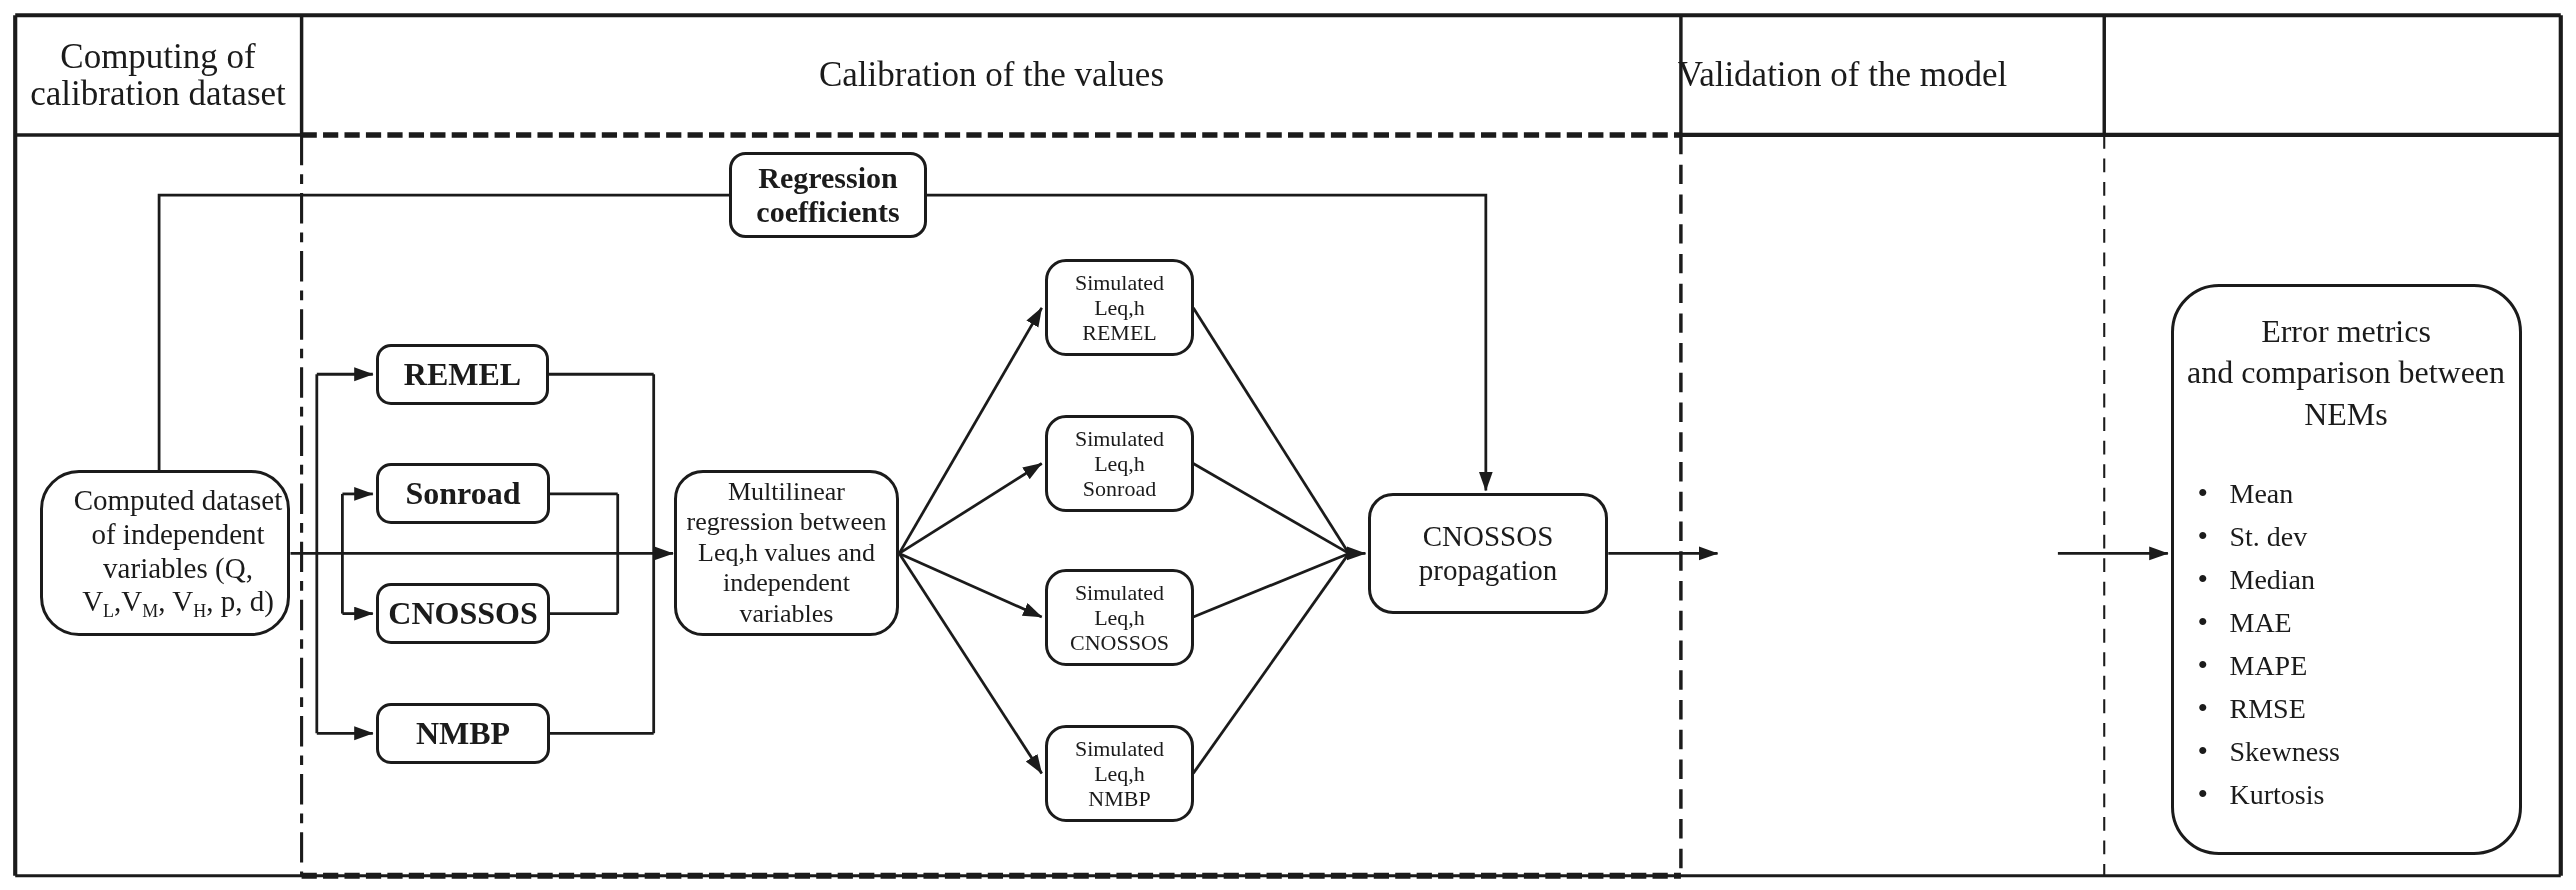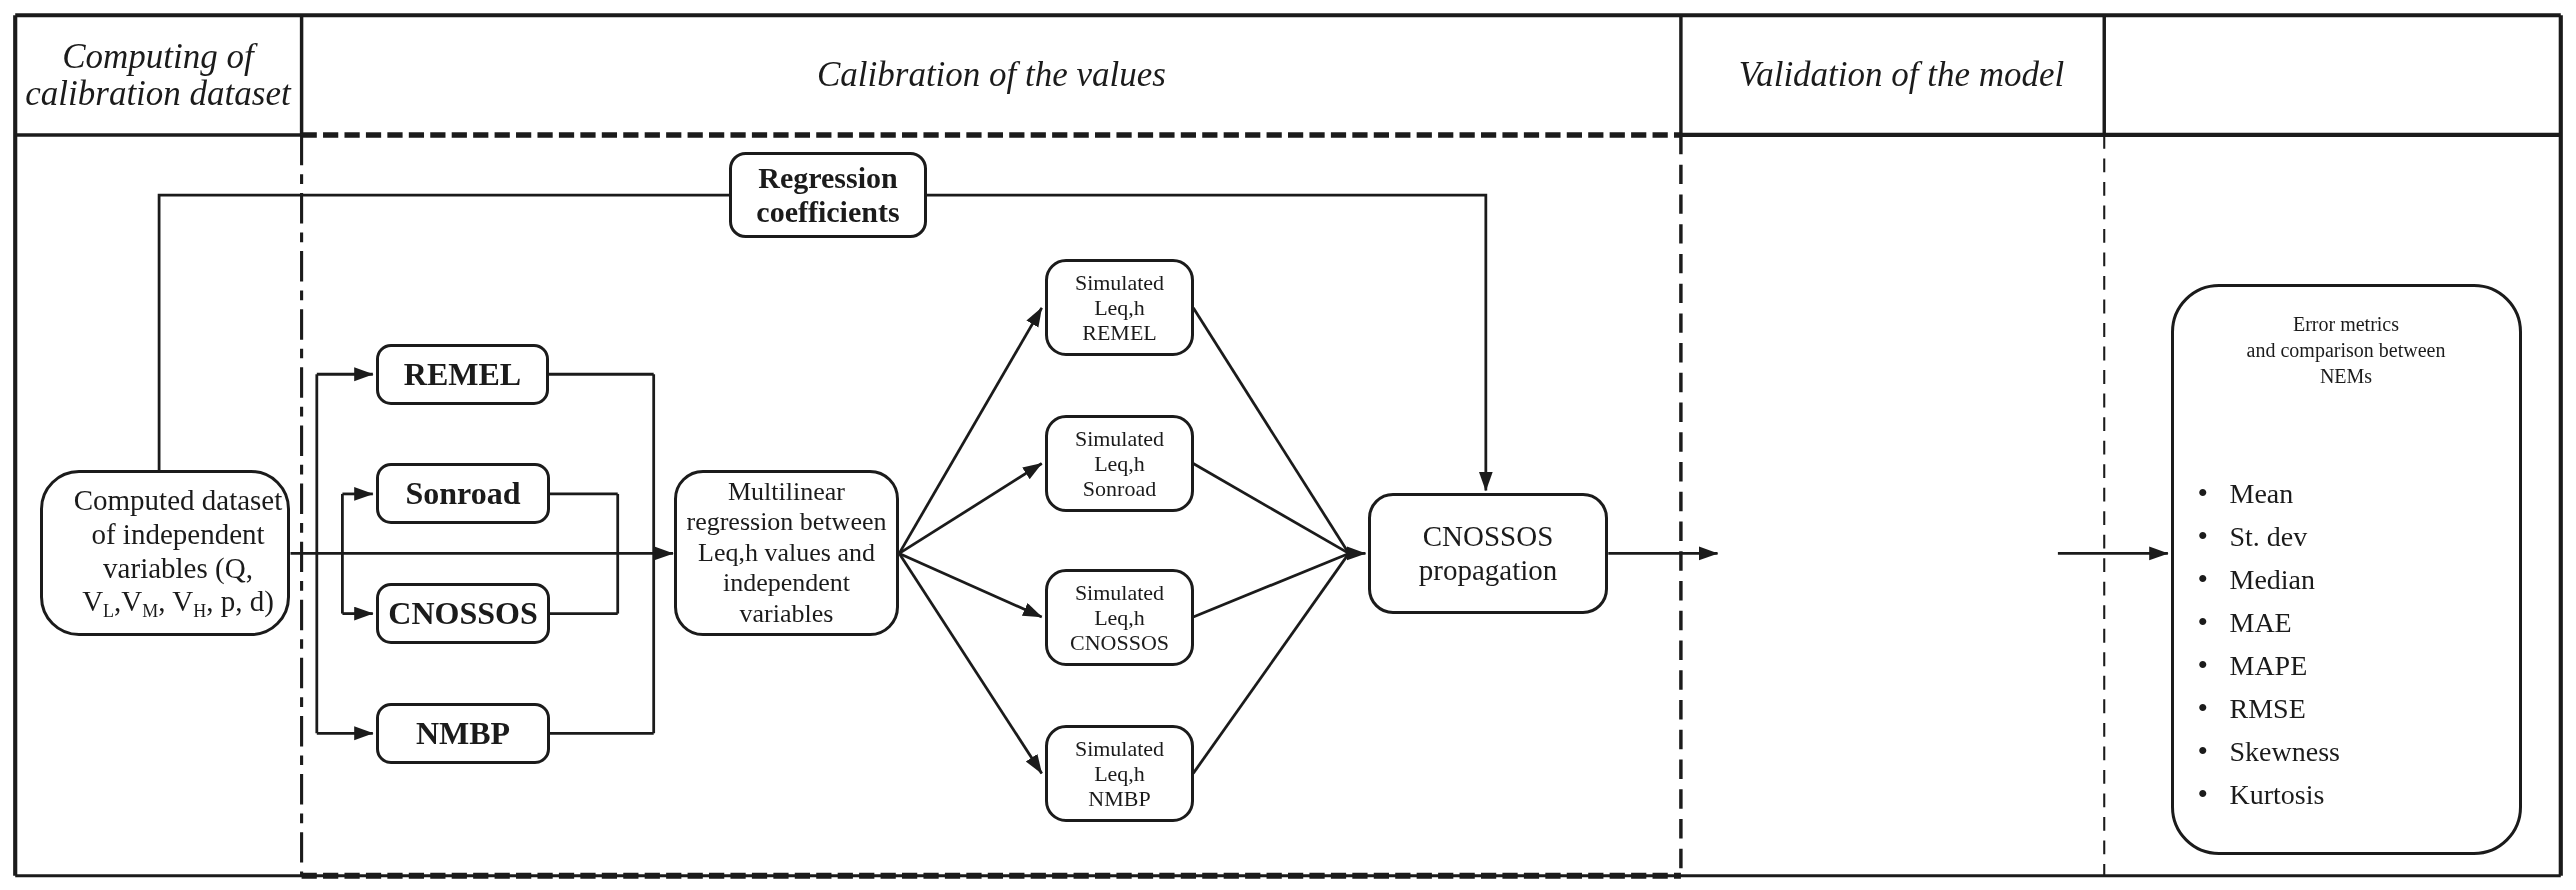--- a/index.html
+++ b/index.html
@@ -9,34 +9,34 @@
     background:#ffffff;
     font-family:"Liberation Serif","DejaVu Serif",serif;
     color:#1b1b1b;
     overflow:hidden;
   }
   .canvas svg{position:absolute;left:0;top:0;width:100%;height:100%;}
   .abs{position:absolute;box-sizing:border-box;}
   .center{display:flex;align-items:center;justify-content:center;text-align:center;}
   .pre{white-space:pre-line;}
   .hdr{
-    font-style:italic;font-size:35px;line-height:1.06;
+    font-size:35px;line-height:1.06;
     color:#1b1b1b;
   }
   .node{
     background:#ffffff;border:3.5px solid #1b1b1b;border-radius:19.4px;
     font-size:29px;line-height:1.17;
   }
   .bold{font-weight:bold;}
   .nem{font-size:32px;border-radius:15px;}
   .simbox{font-size:22px;line-height:1.14;border-radius:21px;}
   .multibox{font-size:26px;line-height:1.17;border-radius:29px;}
   .biground{border-radius:48px;}
   .sub{font-size:0.62em;vertical-align:-0.32em;}
-  .errtitle{font-size:20px;line-height:1.3;}
+  .errtitle{font-size:32px;line-height:1.3;}
   .errlist{position:absolute;left:23.5px;top:185px;margin:0;padding:0;list-style:none;
     font-size:28px;}
   .errlist li{line-height:42px;white-space:nowrap;}
   .errlist li::before{content:"\2022";display:inline-block;width:32px;font-size:30px;}
 </style>
 </head>
 <body>
 
 <div class="canvas">
 
@@ -100,21 +100,21 @@
       <line x1="1950" y1="800" x2="1974" y2="800" marker-end="url(#arr)"></line>
 
       <line x1="2325" y1="800" x2="2483" y2="800" marker-end="url(#arr)"></line>
       <line x1="2975" y1="800" x2="3134" y2="800" marker-end="url(#arr)"></line>
     </g>
   </svg>
 
   <div class="abs center hdr pre" style="left:15px;top:15px;width:286px;height:120px;">Computing of
 calibration dataset</div>
   <div class="abs center hdr" style="left:302px;top:15px;width:1379px;height:120px;">Calibration of the values</div>
-  <div class="abs center hdr" style="left:1690px;top:15px;width:423px;height:120px;">Validation of the model</div>
+  <div class="abs center hdr" style="left:1631px;top:15px;width:423px;height:120px;">Validation of the model</div>
 
   <div class="abs center node" style="left:40px;top:470px;width:250px;height:166px;border-radius:39px;padding-left:26px;">
     <div>
       <div>Computed dataset</div>
       <div>of independent</div>
       <div>variables (Q,</div>
       <div><span>V</span><span class="sub">L</span><span>,V</span><span class="sub">M</span><span>, V</span><span class="sub">H</span><span>, p, d)</span></div>
     </div>
   </div>
 

